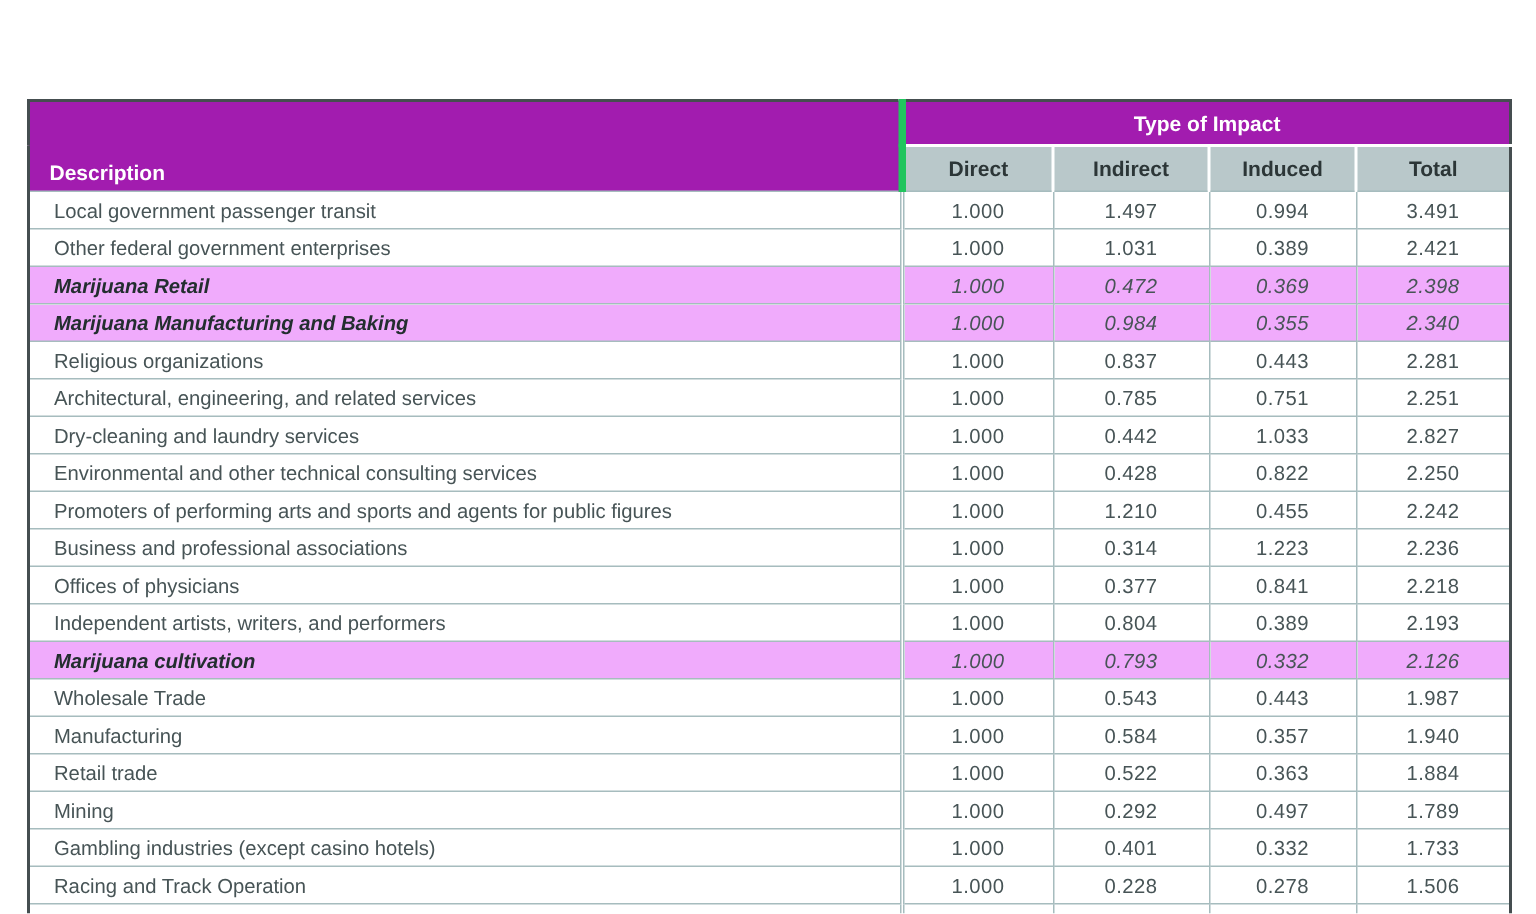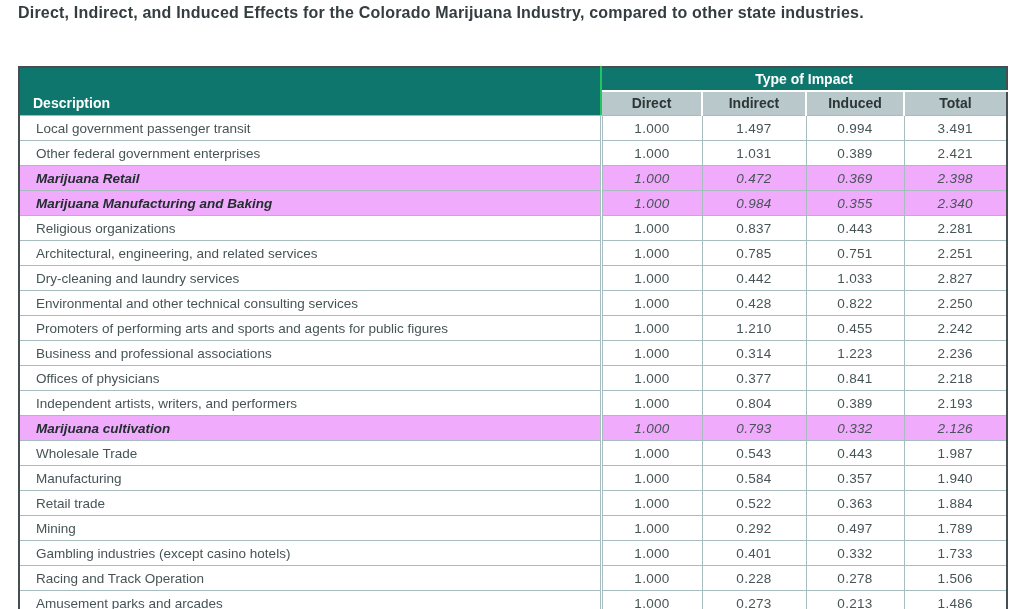--- a/index.html
+++ b/index.html
@@ -36,31 +36,31 @@
     border: 2px solid #454e50;
     font-size: 13.5px;
   }
   col.c-desc     { width: 582px; }
   col.c-direct   { width: 101px; }
   col.c-indirect { width: 104px; }
   col.c-induced  { width: 98px;  }
   col.c-total    { width: 103px; }
 
   thead th {
-    background: #0f766e;
+    background: #a21caf;
     color: #ffffff;
     font-weight: bold;
     font-size: 14px;
     padding: 0;
   }
   th.desc-head {
     text-align: left;
     vertical-align: bottom;
-    padding: 0 0 4px 13px;
-    border-right: 2px solid #22c55e;
+    padding: 12px 0 4px 13px;
+    border-right: 5px solid #22c55e;
     height: 43px;
   }
   th.group-head {
     text-align: center;
     height: 20px;
     border-left: 2px solid #ffffff;
     border-bottom: 2px solid #ffffff;
   }
   th.sub-head {
     background: #b9c8ca;
@@ -102,21 +102,20 @@
     left: 18px;
     font-size: 12.5px;
     color: #3e494b;
   }
 </style>
 </head>
 <body>
 
 <div class="page">
 
-  <div class="title">Direct, Indirect, and Induced Effects for the Colorado Marijuana Industry, compared to other state industries.</div>
 
   <table class="impact">
     <colgroup>
       <col class="c-desc">
       <col class="c-direct">
       <col class="c-indirect">
       <col class="c-induced">
       <col class="c-total">
     </colgroup>
     <thead>

